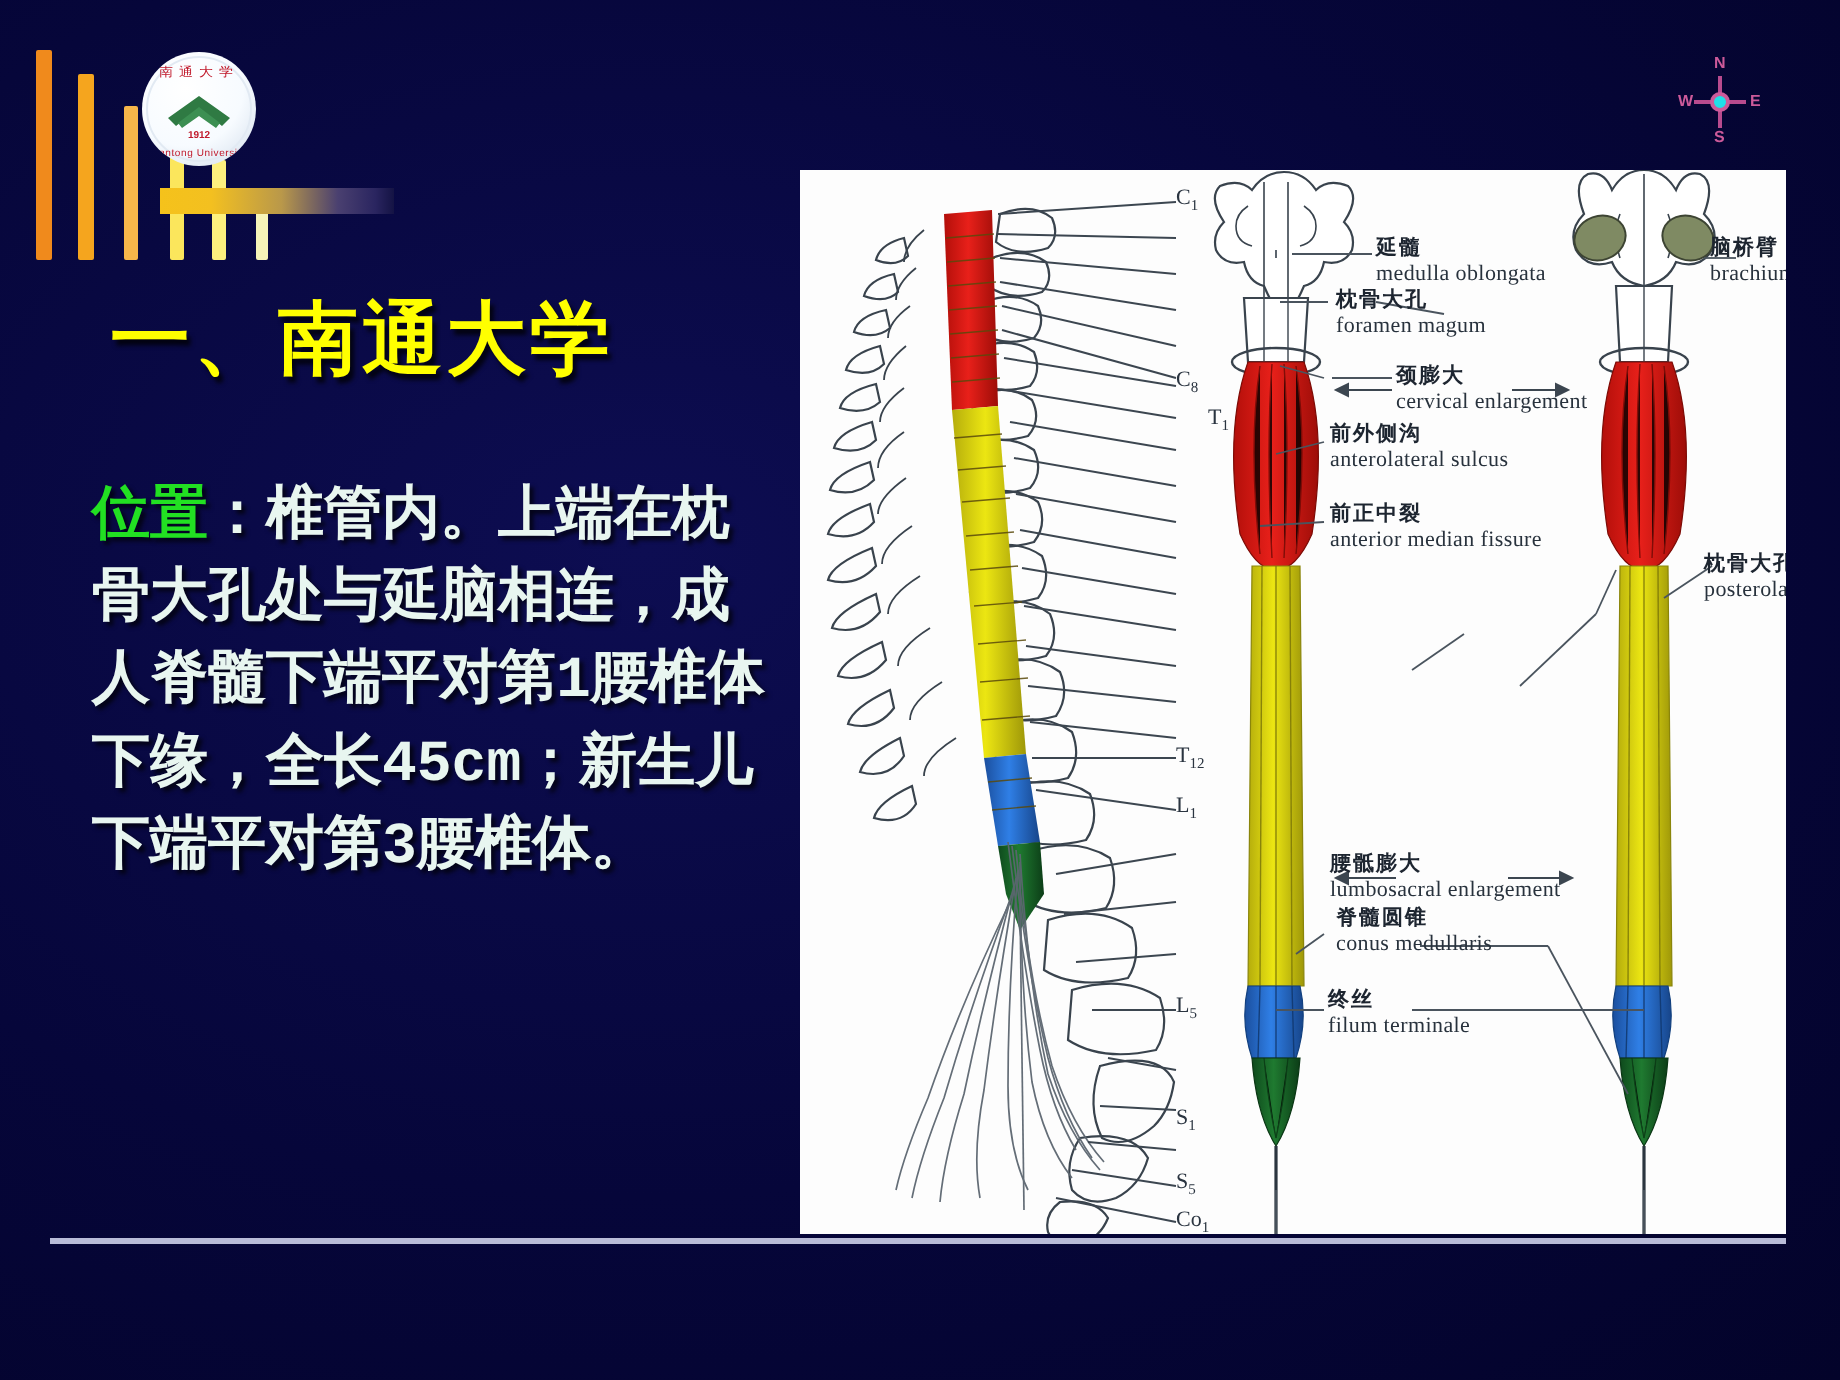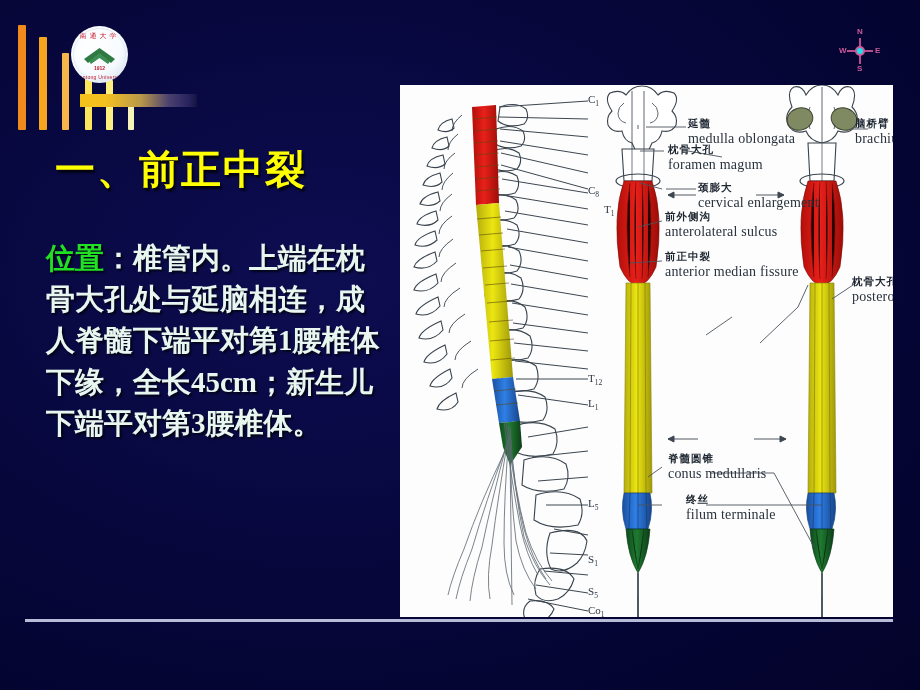--- a/index.html
+++ b/index.html
@@ -39,35 +39,35 @@
 
   
   .title{position:absolute;left:55px;top:142px;font-size:40px;color:#ffff00;
          font-family:"DejaVu Sans","Liberation Sans",sans-serif;font-weight:bold;
          letter-spacing:2px;white-space:nowrap;
          text-shadow:2px 3px 2px rgba(0,0,0,.75);}
 
   
   .body-text{position:absolute;left:46px;top:238px;width:340px;
              font-size:29px;line-height:1.42;color:#e8f6f0;font-weight:bold;
-             font-family:Liberation Serif, serif;
+             font-family:Liberation Mono, monospace;
              text-shadow:2px 2px 2px rgba(0,0,0,.7);letter-spacing:0px;}
   .kw{color:#22e022;}
 
   
   .figure{position:absolute;left:400px;top:85px;width:493px;height:532px;
           background:#fdfdfd;overflow:hidden;}
 
   .fig-svg{position:absolute;left:0;top:0;}
 
   .flab{position:absolute;font-family:"Liberation Serif","DejaVu Serif",serif;
         color:#232b33;white-space:nowrap;}
   .flab .cnl{display:block;font-weight:bold;font-size:10.5px;letter-spacing:1px;
              font-family:Liberation Serif, serif;color:#1d2530;}
-  .flab .enl{display:block;font-size:14px;letter-spacing:.2px;color:#28323d;text-align:center;}
+  .flab .enl{display:block;font-size:11px;letter-spacing:.2px;color:#28323d;text-align:center;}
   .spinelab{position:absolute;font-family:"Liberation Serif","DejaVu Serif",serif;
             font-size:11px;color:#2a3440;white-space:nowrap;}
   .spinelab sub{font-size:7.5px;}
 
   
   .divider{position:absolute;left:25px;top:619px;width:868px;height:3px;
            background:#b9bcd8;}
   .footer{position:absolute;left:325px;top:637px;display:flex;align-items:center;gap:11px;}
   .footer .ftext{font-size:27px;color:#f7dede;letter-spacing:.2px;
                  font-family:"Liberation Sans",sans-serif;}
@@ -102,21 +102,21 @@
   <div class="compass">
     <div class="arm" style="left:23px;top:12px;width:2px;height:26px;"></div>
     <div class="arm" style="left:11px;top:24px;width:26px;height:2px;"></div>
     <div class="ctr"></div>
     <div class="lbl" style="left:21px;top:2px;">N</div>
     <div class="lbl" style="left:39px;top:21px;">E</div>
     <div class="lbl" style="left:21px;top:39px;">S</div>
     <div class="lbl" style="left:3px;top:21px;">W</div>
   </div>
 
-  <div class="title">一、前正中裂</div>
+  <div class="title">一、南通大学</div>
 
   <div class="body-text">
     <span class="kw">位置</span><span>：椎管内。上端在枕骨大孔处与延脑相连，成人脊髓下端平对第1腰椎体下缘，全长45cm；新生儿下端平对第3腰椎体。</span>
   </div>
 
   <div class="figure">
 
     <svg class="fig-svg" width="493" height="532" viewBox="0 0 493 532">
       <defs>
         <linearGradient id="cordRed" x1="0" y1="0" x2="1" y2="0">
@@ -427,25 +427,29 @@
       <span class="enl">cervical enlargement</span>
     </div>
     <div class="flab" style="left:265px;top:125px;">
       <span class="cnl">前外侧沟</span>
       <span class="enl">anterolateral sulcus</span>
     </div>
     <div class="flab" style="left:265px;top:165px;">
       <span class="cnl">前正中裂</span>
       <span class="enl">anterior median fissure</span>
     </div>
+    <div class="flab" style="left:265px;top:340px;">
+      <span class="cnl">腰骶膨大</span>
+      <span class="enl">lumbosacral enlargement</span>
+    </div>
     <div class="flab" style="left:268px;top:367px;">
       <span class="cnl">脊髓圆锥</span>
       <span class="enl">conus medullaris</span>
     </div>
-    <div class="flab" style="left:286px;top:408px;">
+    <div class="flab" style="left:264px;top:408px;">
       <span class="cnl">终丝</span>
       <span class="enl">filum terminale</span>
     </div>
     <div class="flab" style="left:455px;top:32px;">
       <span class="cnl">脑桥臂</span>
       <span class="enl">brachium p</span>
     </div>
     <div class="flab" style="left:452px;top:190px;">
       <span class="cnl">枕骨大孔</span>
       <span class="enl">posterolateral s</span>

